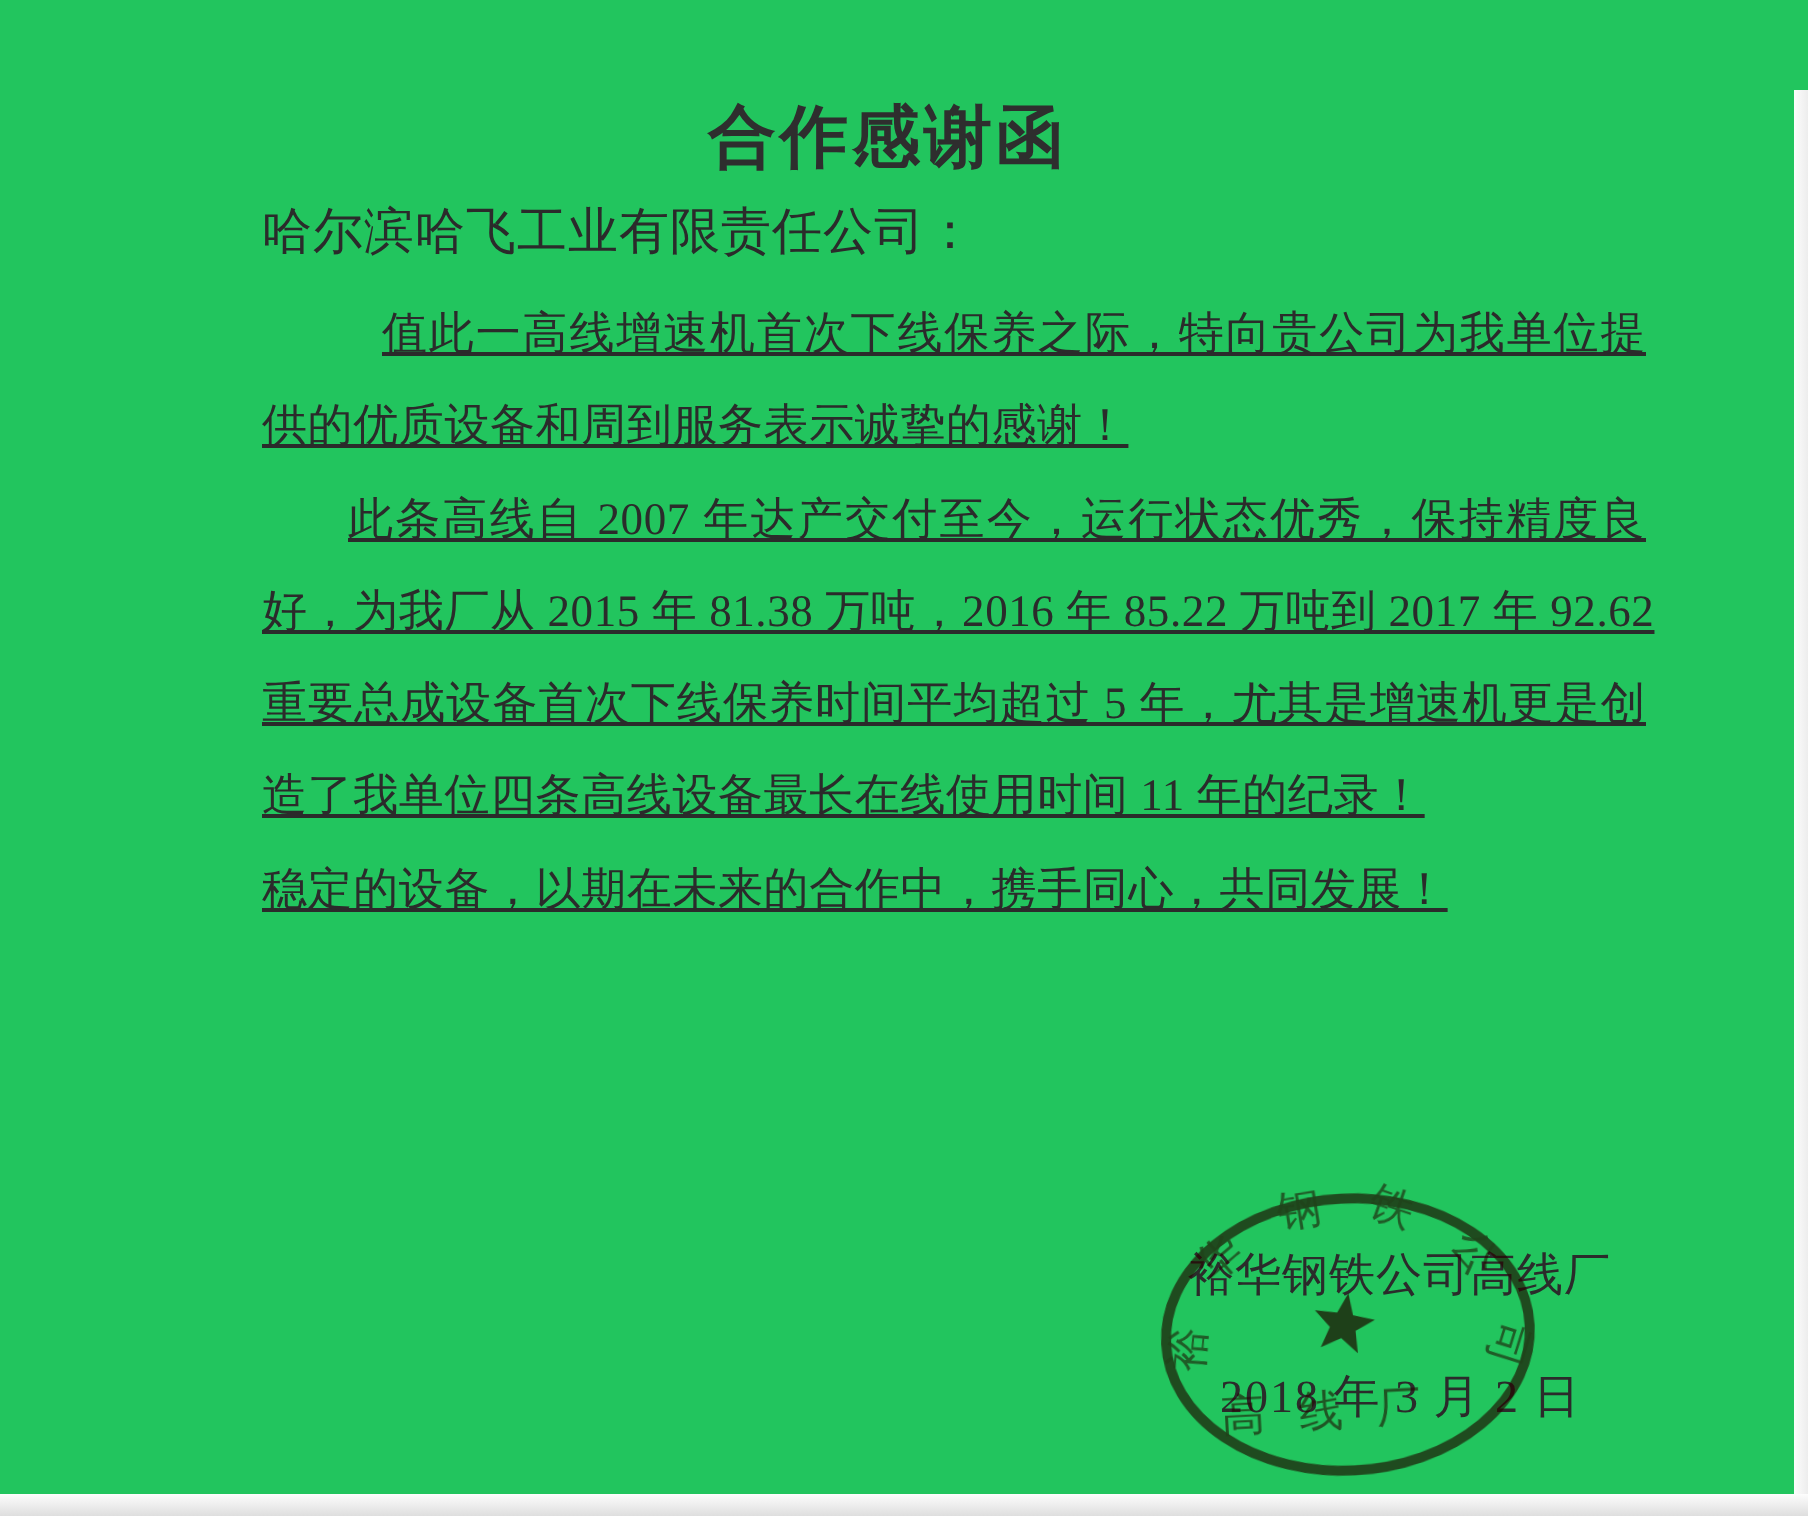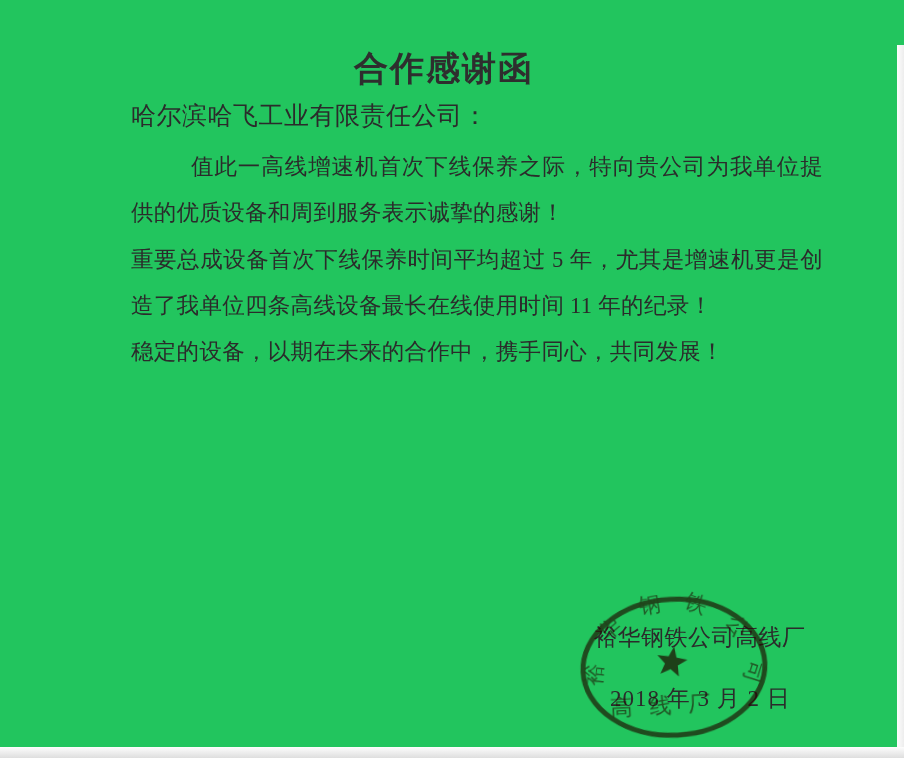--- a/index.html
+++ b/index.html
@@ -22,21 +22,21 @@
     text-align:center;margin:0;
     transform:translateX(-8px);
     font-family:"Liberation Sans","DejaVu Sans",sans-serif;
     font-size:34px;font-weight:700;letter-spacing:2px;color:#2e2e2e;
   }
   .salutation{
     position:absolute;left:131px;top:99px;
     font-size:25px;letter-spacing:0.5px;
   }
   .body-block{
-    position:absolute;left:131px;top:144px;width:692px;
+    position:absolute;left:131px;top:144px;width:692px;text-decoration:underline;
   }
   .line{
     height:46.3px;line-height:46.3px;
     font-size:22.5px;
     white-space:nowrap;
     text-align:justify;
     text-align-last:justify;
     letter-spacing:0.3px;
   }
   .line.end{text-align-last:left;}
@@ -65,20 +65,22 @@
 
 <div class="page">
 
   <h1 class="title">合作感谢函</h1>
 
   <div class="salutation">哈尔滨哈飞工业有限责任公司：</div>
 
   <div class="body-block">
     <div class="line indent-lg">值此一高线增速机首次下线保养之际，特向贵公司为我单位提</div>
     <div class="line end">供的优质设备和周到服务表示诚挚的感谢！</div>
+    <div class="line indent">此条高线自 2007 年达产交付至今，运行状态优秀，保持精度良</div>
+    <div class="line">好，为我厂从 2015 年 81.38 万吨，2016 年 85.22 万吨到 2017 年 92.62</div>
     <div class="line">重要总成设备首次下线保养时间平均超过 5 年，尤其是增速机更是创</div>
     <div class="line end">造了我单位四条高线设备最长在线使用时间 11 年的纪录！</div>
     <div class="line end">稳定的设备，以期在未来的合作中，携手同心，共同发展！</div>
   </div>
 
   <div class="signature">裕华钢铁公司高线厂</div>
   <div class="date">2018 年 3 月 2 日</div>
 
   <svg class="stamp" viewBox="0 0 222 172" xmlns="http://www.w3.org/2000/svg">
     <ellipse cx="106" cy="85" rx="91" ry="68" fill="none" stroke="#e23b28" stroke-width="5" opacity="0.88"></ellipse>

